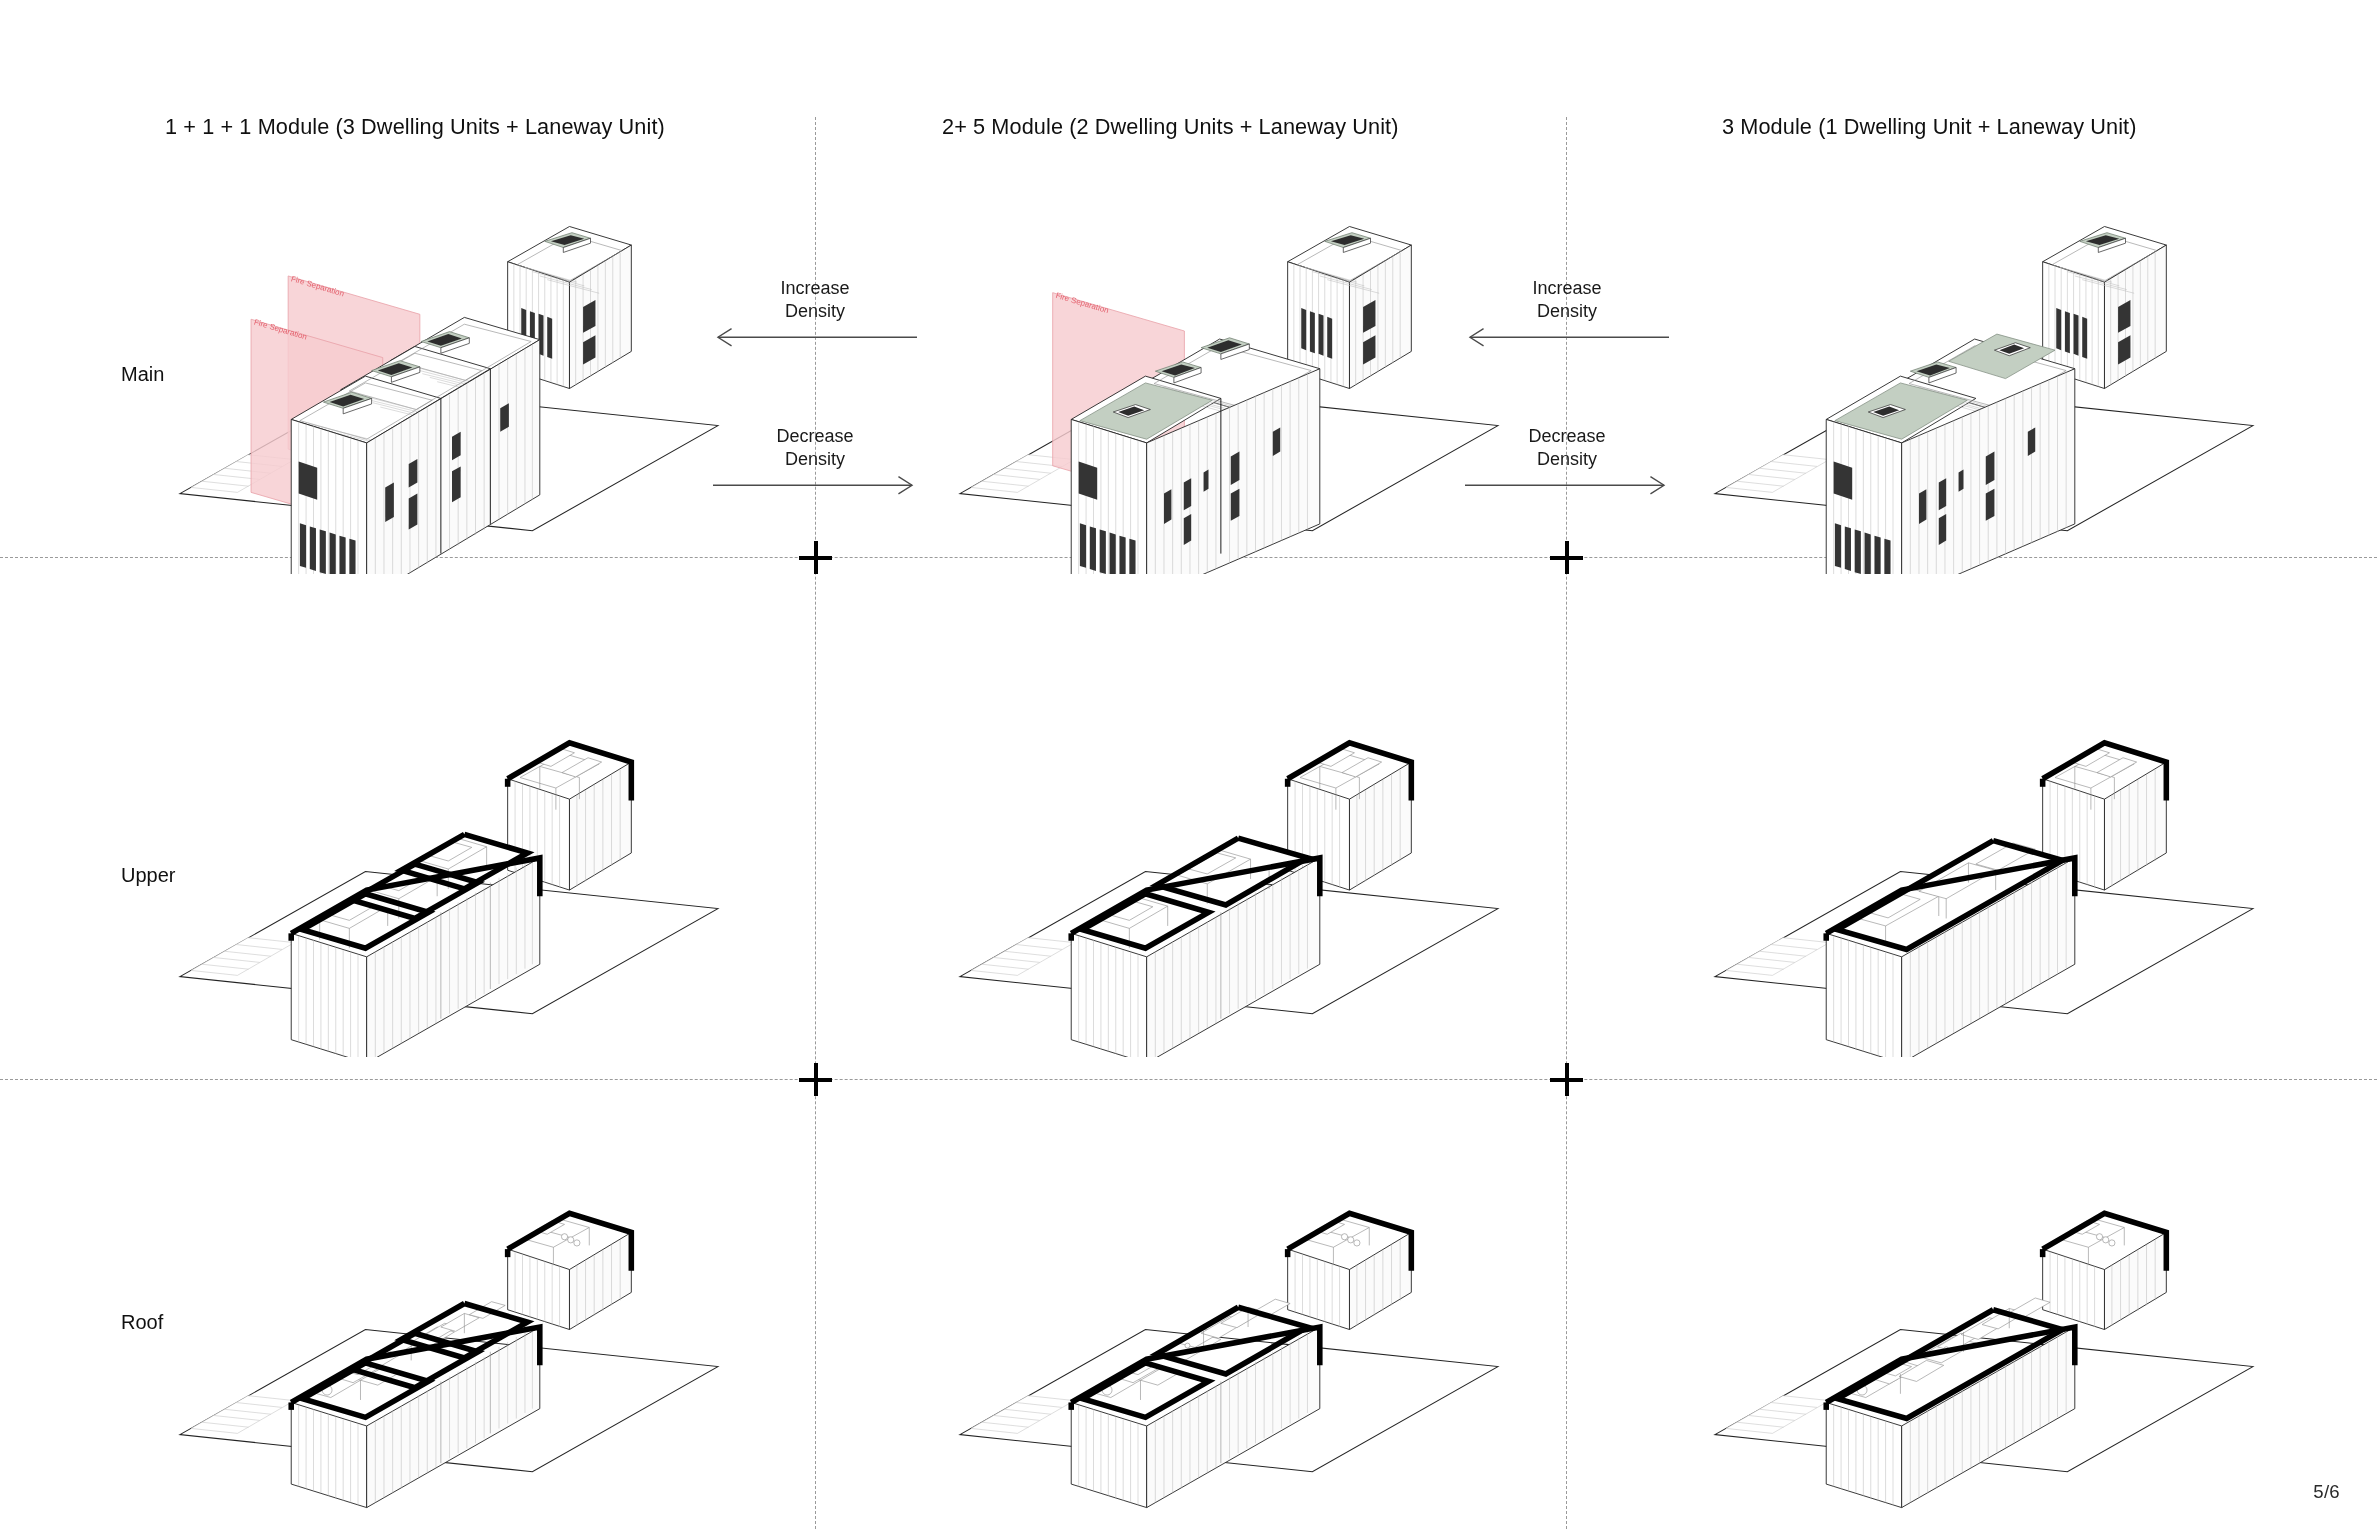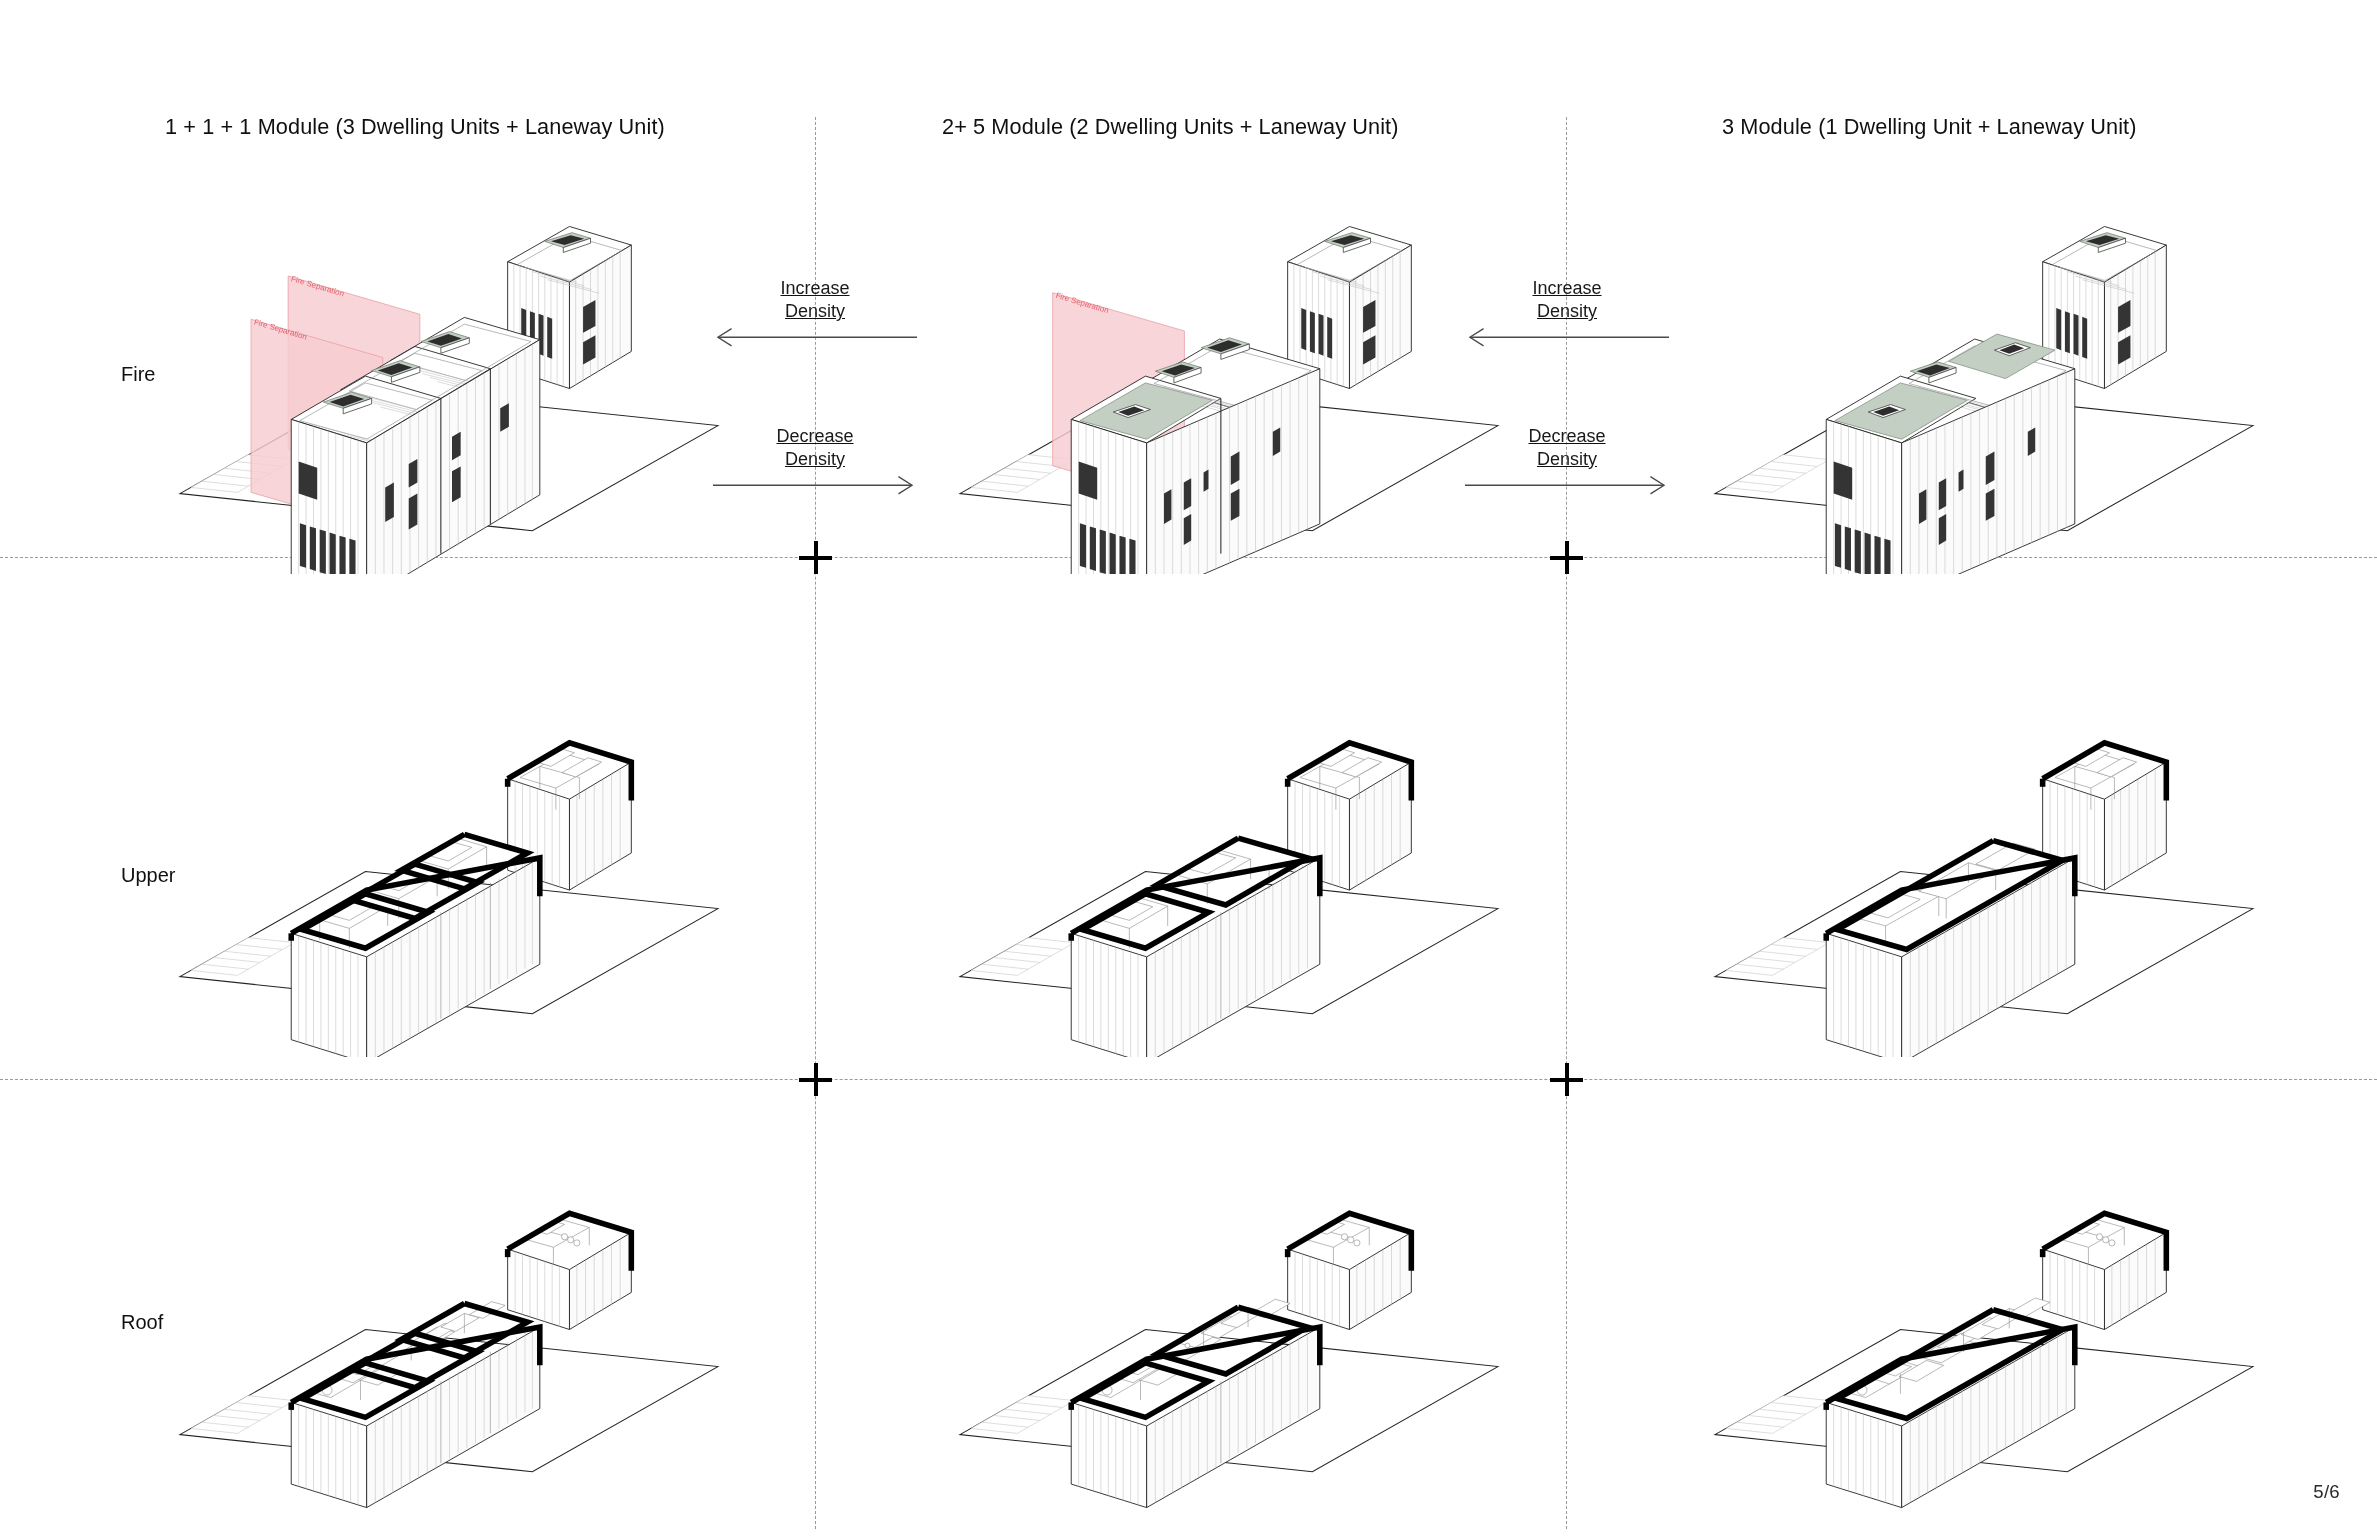--- a/index.html
+++ b/index.html
@@ -47,21 +47,21 @@
   .crossmark{position:absolute;width:33px;height:33px;}
   .crossmark::before,.crossmark::after{content:"";position:absolute;background:#000;}
   .crossmark::before{left:0;top:15px;width:33px;height:3.7px;}
   .crossmark::after{top:0;left:15px;width:3.7px;height:33px;}
   #cross-0{left:799px;top:493px;}
   #cross-1{left:1550px;top:493px;}
   #cross-2{left:799px;top:1015px;}
   #cross-3{left:1550px;top:1015px;}
 
   
-  .density-block{position:absolute;width:204px;text-decoration:underline;}
+  .density-block{position:absolute;width:204px;}
   #density-0{left:713px;top:229px;}
   #density-1{left:1465px;top:229px;}
   .dlabel{
     text-align:center;font-size:18px;line-height:1.28;color:#1a1a1a;
     white-space:pre-line;
   }
   .arrow-row{position:relative;height:28.5px;width:204px;}
   .arrow-row svg{position:absolute;left:0;top:0;}
   .gap{height:73px;}
 
@@ -95,21 +95,21 @@
 </style>
 </head>
 <body>
 
 <div class="board">
 
   <div class="col-title" id="title-0">1 + 1 + 1 Module (3 Dwelling Units + Laneway Unit)</div>
   <div class="col-title" id="title-1">2+ 5 Module  (2 Dwelling Units + Laneway Unit)</div>
   <div class="col-title" id="title-2">3 Module (1 Dwelling Unit + Laneway Unit)</div>
 
-  <div class="row-label" id="rowlabel-0">Fire</div>
+  <div class="row-label" id="rowlabel-0">Main</div>
   <div class="row-label" id="rowlabel-1">Upper</div>
   <div class="row-label" id="rowlabel-2">Roof</div>
 
   <div class="hline" id="hline-0"></div>
   <div class="hline" id="hline-1"></div>
   <div class="vline" id="vline-0"></div>
   <div class="vline" id="vline-1"></div>
   <div class="crossmark" id="cross-0"></div>
   <div class="crossmark" id="cross-1"></div>
   <div class="crossmark" id="cross-2"></div>

